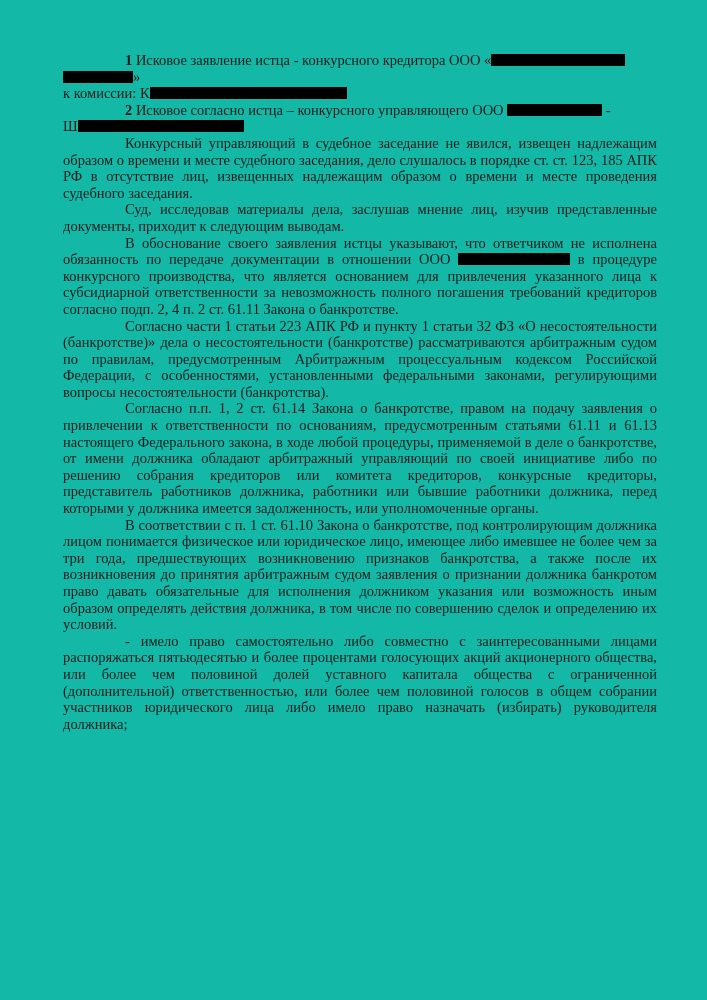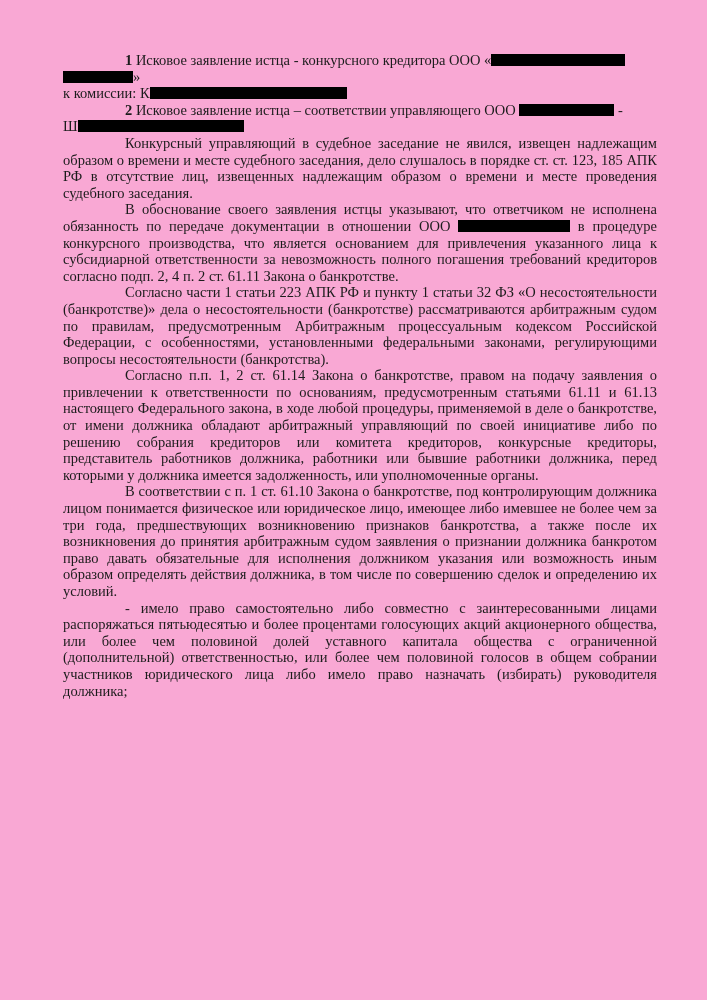--- a/index.html
+++ b/index.html
@@ -4,21 +4,21 @@
 <style>
   html, body {
     margin: 0;
     padding: 0;
     background: #ffffff;
   }
   .page {
     position: relative;
     width: 707px;
     height: 1000px;
-    background: #f9a8d4;
+    background: #14b8a6;
     overflow: hidden;
   }
   .doc {
     position: absolute;
     left: 63px;
     top: 52px;
     width: 594px;
     font-family: "Liberation Serif", "DejaVu Serif", serif;
     font-size: 14.5px;
     line-height: 16.6px;
@@ -42,21 +42,22 @@
     vertical-align: -1px;
   }
 </style>
 </head>
 <body>
 
 <div class="page">
   <div class="doc" id="doc">
       <p class="para indent"><span class="pnum">1</span><span class="ptext"> Исковое заявление истца - конкурсного кредитора ООО «</span><span class="redact" style="width: 134px; background: rgb(0, 0, 0);"></span><br><span class="redact" style="width: 70px; background: rgb(0, 0, 0);"></span><span class="ptext">»</span></p>
       <p class="para"><span class="ptext">к комиссии: К</span><span class="redact" style="width: 197px; background: rgb(0, 0, 0);"></span></p>
-      <p class="para indent"><span class="pnum">2</span><span class="ptext"> Исковое заявление истца – соответствии управляющего ООО </span><span class="redact" style="width: 95px; background: rgb(0, 0, 0);"></span><span class="ptext"> -</span><br><span class="ptext">Ш</span><span class="redact" style="width: 166px; background: rgb(0, 0, 0);"></span></p>
+      <p class="para indent"><span class="pnum">2</span><span class="ptext"> Исковое согласно истца – конкурсного управляющего ООО </span><span class="redact" style="width: 95px; background: rgb(0, 0, 0);"></span><span class="ptext"> -</span><br><span class="ptext">Ш</span><span class="redact" style="width: 166px; background: rgb(0, 0, 0);"></span></p>
       <p class="para indent"><span class="ptext">Конкурсный управляющий в судебное заседание не явился, извещен надлежащим образом о времени и месте судебного заседания, дело слушалось в порядке ст. ст. 123, 185 АПК РФ в отсутствие лиц, извещенных надлежащим образом о времени и месте проведения судебного заседания.</span></p>
+      <p class="para indent"><span class="ptext">Суд, исследовав материалы дела, заслушав мнение лиц, изучив представленные документы, приходит к следующим выводам.</span></p>
       <p class="para indent"><span class="ptext">В обоснование своего заявления истцы указывают, что ответчиком не исполнена обязанность по передаче документации в отношении ООО </span><span class="redact" style="width: 112px; background: rgb(0, 0, 0);"></span><span class="ptext"> в процедуре конкурсного производства, что является основанием для привлечения указанного лица к субсидиарной ответственности за невозможность полного погашения требований кредиторов согласно подп. 2, 4 п. 2 ст. 61.11 Закона о банкротстве.</span></p>
       <p class="para indent"><span class="ptext">Согласно части 1 статьи 223 АПК РФ и пункту 1 статьи 32 ФЗ «О несостоятельности (банкротстве)» дела о несостоятельности (банкротстве) рассматриваются арбитражным судом по правилам, предусмотренным Арбитражным процессуальным кодексом Российской Федерации, с особенностями, установленными федеральными законами, регулирующими вопросы несостоятельности (банкротства).</span></p>
       <p class="para indent"><span class="ptext">Согласно п.п. 1, 2 ст. 61.14 Закона о банкротстве, правом на подачу заявления о привлечении к ответственности по основаниям, предусмотренным статьями 61.11 и 61.13 настоящего Федерального закона, в ходе любой процедуры, применяемой в деле о банкротстве, от имени должника обладают арбитражный управляющий по своей инициативе либо по решению собрания кредиторов или комитета кредиторов, конкурсные кредиторы, представитель работников должника, работники или бывшие работники должника, перед которыми у должника имеется задолженность, или уполномоченные органы.</span></p>
       <p class="para indent"><span class="ptext">В соответствии с п. 1 ст. 61.10 Закона о банкротстве, под контролирующим должника лицом понимается физическое или юридическое лицо, имеющее либо имевшее не более чем за три года, предшествующих возникновению признаков банкротства, а также после их возникновения до принятия арбитражным судом заявления о признании должника банкротом право давать обязательные для исполнения должником указания или возможность иным образом определять действия должника, в том числе по совершению сделок и определению их условий.</span></p>
       <p class="para indent"><span class="ptext">- имело право самостоятельно либо совместно с заинтересованными лицами распоряжаться пятьюдесятью и более процентами голосующих акций акционерного общества, или более чем половиной долей уставного капитала общества с ограниченной (дополнительной) ответственностью, или более чем половиной голосов в общем собрании участников юридического лица либо имело право назначать (избирать) руководителя должника;</span></p>
     </div>
 </div>
 
 </body></html>

